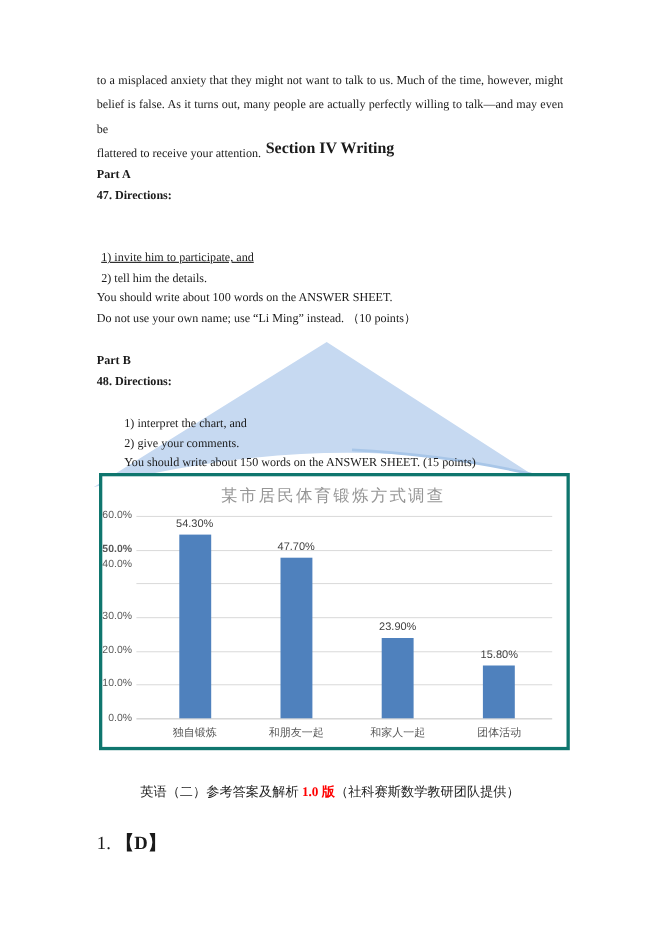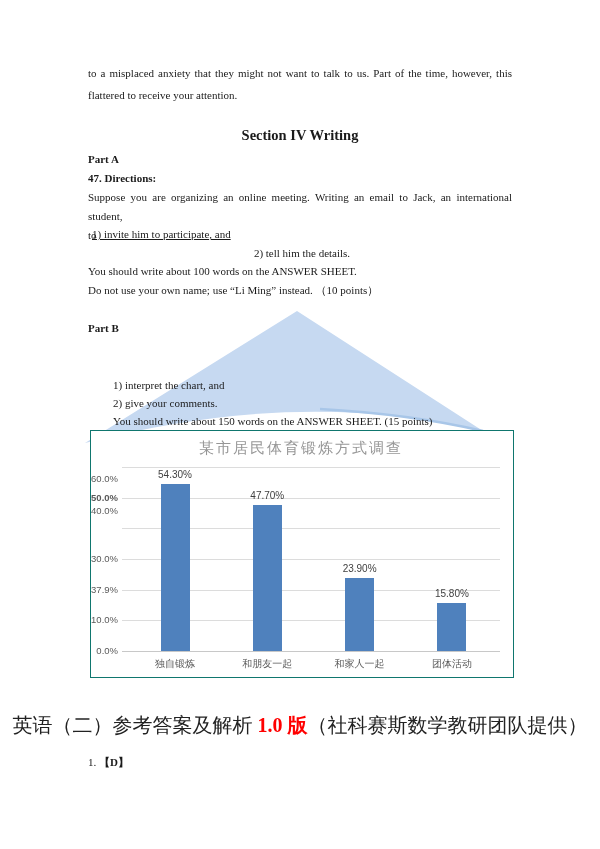--- a/index.html
+++ b/index.html
@@ -11,78 +11,76 @@
   .doc-line{font-size:11px;line-height:19px;}
   .intro{left:88px;top:62px;width:424px;font-size:11px;line-height:22.3px;}
   .sec-head{left:0;top:127px;width:600px;text-align:center;font-size:14.5px;font-weight:bold;}
   .left-col{left:88px;width:424px;}
   .ind{left:113px;width:400px;}
   .pts{left:92px;width:420px;}
   
   .wm{left:0;top:0;width:600px;height:849px;pointer-events:none;}
   
   .chart-box{left:90px;top:430px;width:422px;height:246px;background:#fff;
-             border:1px solid #0f766e;font-family:"Liberation Sans", sans-serif;}
+             border:3px solid #0f766e;font-family:"Liberation Sans", sans-serif;}
   .chart-title{position:absolute;left:0;top:8px;width:420px;text-align:center;
                font-size:15px;letter-spacing:2px;}
   .gridline{position:absolute;left:31px;width:378px;height:1px;background:#dcdcdc;}
   .ytick{position:absolute;left:0;width:27px;text-align:right;font-size:9.5px;color:#595959;}
   .bar{position:absolute;}
   .vlabel{position:absolute;font-size:10px;color:#3f3f3f;text-align:center;width:60px;}
   .clabel{position:absolute;font-size:10px;color:#595959;text-align:center;width:84px;}
   
-  .ans-title{left:0;top:712px;width:600px;text-align:center;font-size:20px;color:#222;}
+  .ans-title{left:0;top:712px;width:600px;text-align:center;font-size:12px;color:#222;}
   .red{color:#ff0000;font-weight:bold;}
-  .first-ans{left:88px;top:755px;font-size:11px;}
+  .first-ans{left:88px;top:755px;font-size:17px;}
 </style>
 </head>
 <body>
 
 <div class="page">
 
   <svg class="abs wm" viewBox="0 0 600 849" width="600" height="849">
     <path d="M297,311 L85,443 Q300,387 483,431 Z" fill="#c6d9f1"></path>
     <path d="M320,409 Q410,414 483,431" fill="none" stroke-width="2.5" stroke="#a8c6e8"></path>
   </svg>
 
   <div class="abs intro">
-    <div class="jl">to a misplaced anxiety that they might not want to talk to us. Part of the time, however, this</div>
+    <div class="jl">to a misplaced anxiety that they might not want to talk to us. Much of the time, however, might</div>
+    <div class="jl">belief is false. As it turns out, many people are actually perfectly willing to talk—and may even be</div>
     <div>flattered to receive your attention.</div>
   </div>
 
   <div class="abs left-col doc-line b" style="top:150px;">Part A</div>
 
   <div class="abs sec-head">Section IV Writing</div>
   <div class="abs left-col doc-line b" style="top:169px;">47.  Directions:</div>
-  <div class="abs left-col doc-line" style="top:188px;">
-    <div class="jl">Suppose you are organizing an online meeting. Writing an email to Jack, an international student,</div>
-    <div>to</div>
-  </div>
   <div class="abs pts doc-line" style="top:225px;text-decoration:underline;">1)  invite him to participate, and</div>
-  <div class="abs pts doc-line" style="top:244px;text-align:center;">2)  tell him the details.</div>
+  <div class="abs pts doc-line" style="top:244px;">2)  tell him the details.</div>
   <div class="abs left-col doc-line" style="top:262px;">You should write about 100 words on the ANSWER SHEET.</div>
   <div class="abs left-col doc-line" style="top:281px;">Do not use your own name; use “Li Ming” instead. （10 points）</div>
 
   <div class="abs left-col doc-line b" style="top:319px;">Part B</div>
+  <div class="abs left-col doc-line b" style="top:338px;">48. Directions:</div>
   <div class="abs ind doc-line" style="top:376px;">1) interpret the chart, and</div>
   <div class="abs ind doc-line" style="top:394px;">2) give your comments.</div>
   <div class="abs ind doc-line" style="top:412px;">You should write about 150 words on the ANSWER SHEET. (15 points)</div>
 
   <div class="abs chart-box" id="chart-box">
     <div class="chart-title" id="chart-title" style="color: rgb(150, 150, 150);">某市居民体育锻炼方式调查</div>
   <div class="gridline" style="top: 36px;"></div>
-      <div class="ytick" style="top: 42px; text-align: right;">60.0%</div>
+      <div class="ytick" style="top: 30px; text-align: right;">60.0%</div>
       <div class="gridline" style="top: 66.6667px;"></div>
       <div class="ytick" style="top: 60.6667px; font-weight: bold;">50.0%</div>
       <div class="gridline" style="top: 97.3333px;"></div>
       <div class="ytick" style="top: 74px;">40.0%</div>
       <div class="gridline" style="top: 128px;"></div>
       <div class="ytick" style="top: 122px;">30.0%</div>
       <div class="gridline" style="top: 158.667px;"></div>
-      <div class="ytick" style="top: 152.667px;">37.9%</div>
+      <div class="ytick" style="top: 152.667px;">20.0%</div>
       <div class="gridline" style="top: 189.333px;"></div>
       <div class="ytick" style="top: 183.333px;">10.0%</div>
       <div class="gridline" style="top: 220px; background: rgb(200, 200, 200);"></div>
       <div class="ytick" style="top: 214px;">0.0%</div>
       <div class="bar" style="left: 69.5px; top: 53.48px; width: 29px; height: 166.52px; background: rgb(79, 129, 189);"></div>
       <div class="vlabel" style="left: 54px; top: 38.48px;">54.30%</div>
       <div class="clabel" style="left: 42px; top: 226px;">独自锻炼</div>
       <div class="bar" style="left: 161.8px; top: 73.72px; width: 29px; height: 146.28px; background: rgb(79, 129, 189);"></div>
       <div class="vlabel" style="left: 146.3px; top: 58.72px;">47.70%</div>
       <div class="clabel" style="left: 134.3px; top: 226px;">和朋友一起</div>

